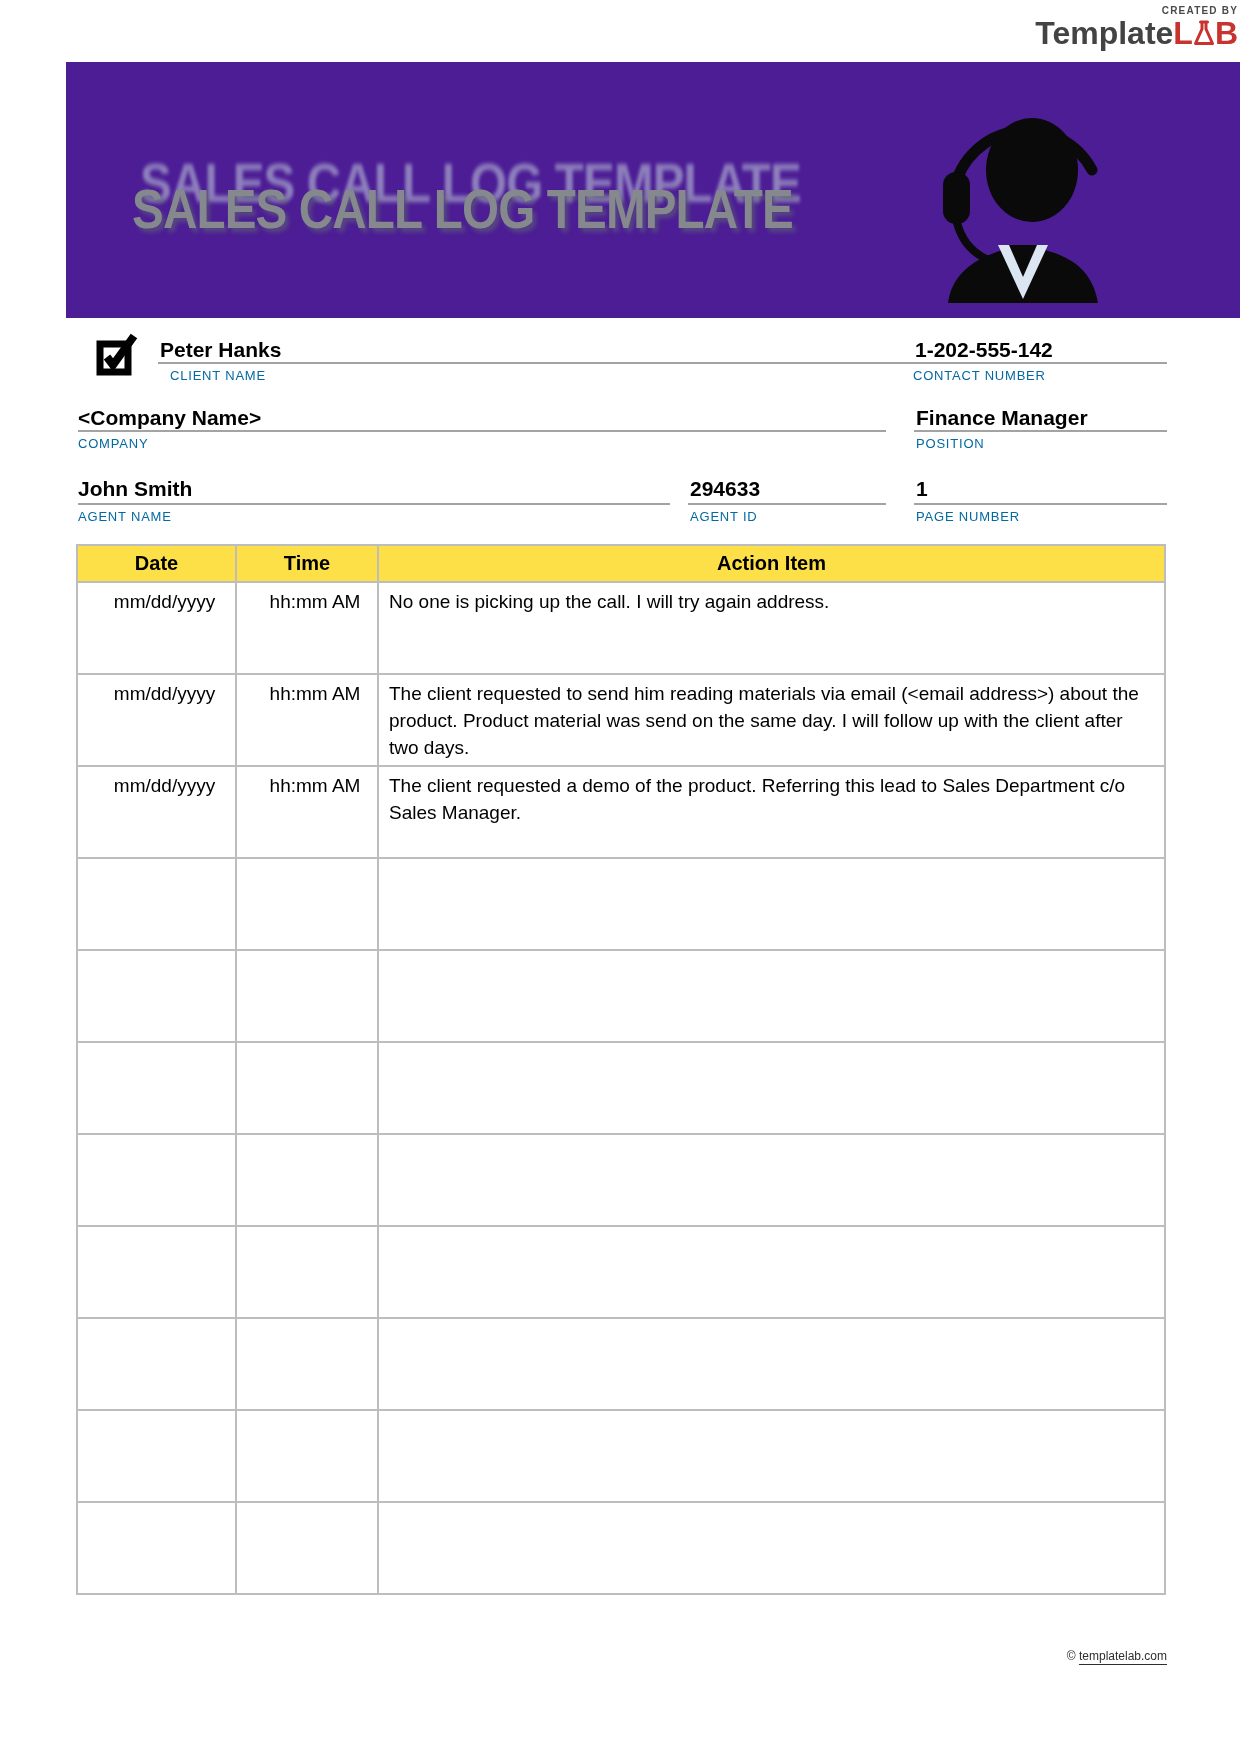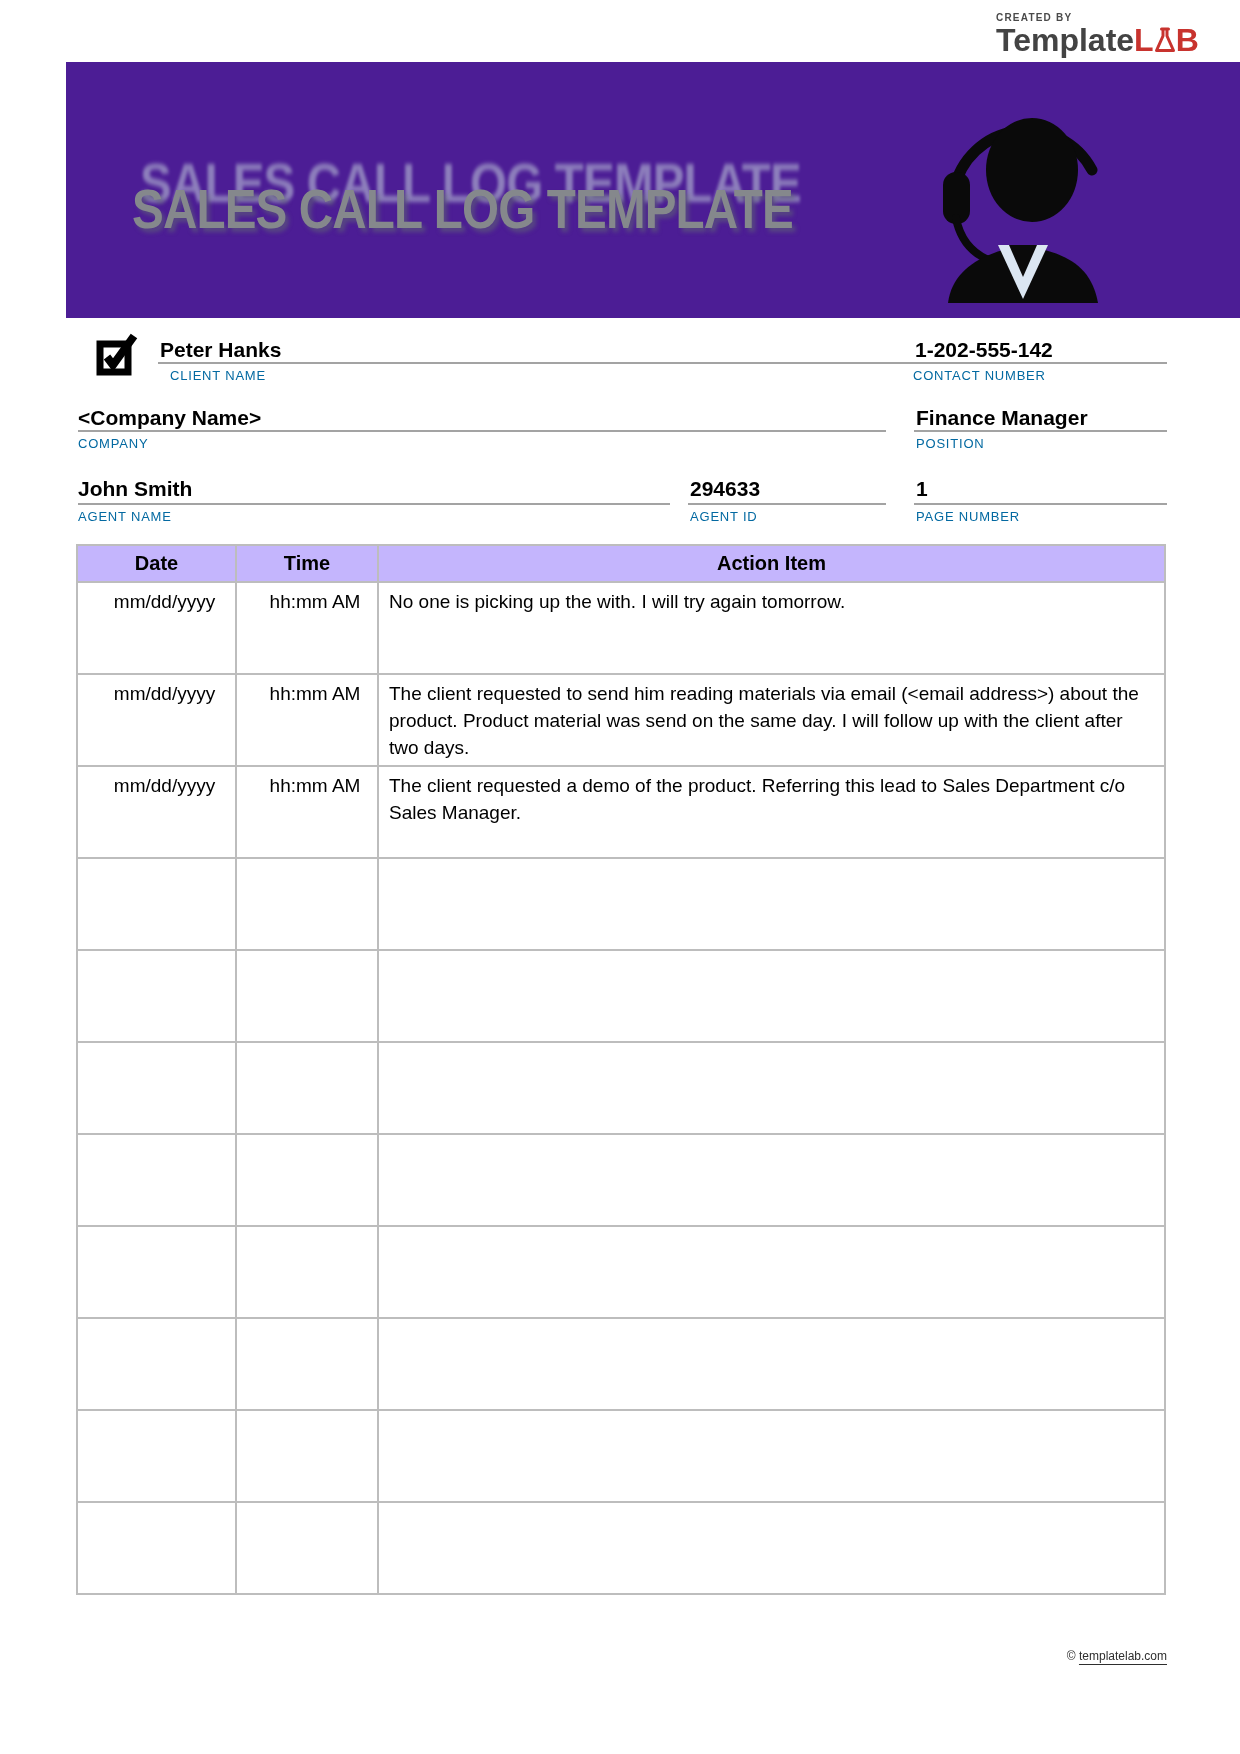--- a/index.html
+++ b/index.html
@@ -3,21 +3,21 @@
 <meta charset="utf-8">
 <style>
   * { margin:0; padding:0; box-sizing:border-box; }
   html,body { background:#ffffff; }
   .page {
     position:relative; width:1240px; height:1754px; background:#ffffff;
     font-family:"Liberation Sans", sans-serif; overflow:hidden;
   }
 
   
-  .logo { position:absolute; left:996px; top:12px; width:242px; }
+  .logo { position:absolute; left:996px; top:5px; width:242px;text-align:right; }
   .logo .created-by { font-size:10px; font-weight:bold; color:#4a4a4a; letter-spacing:1.2px; }
   .logo .brand { font-size:32px; font-weight:bold; color:#434343; line-height:34px; white-space:nowrap; }
   .logo .lab { color:#c8332e; }
   .logo svg { vertical-align:-2px; }
 
   
   .banner { position:absolute; left:66px; top:62px; width:1224px; height:256px; background:#4c1d95; }
   .page-title {
     position:absolute; left:66px; top:114px; font-size:56px; font-weight:bold;
     color:#85888c; letter-spacing:-1px; white-space:nowrap;
@@ -36,21 +36,21 @@
   .lbl { position:absolute; font-size:13px; color:#0369a1; letter-spacing:.8px; white-space:nowrap; }
   .ul  { position:absolute; height:2px; background:#a3a3a3; }
   .checkbox { position:absolute; left:95px; top:332px; }
 
   
   table.log {
     position:absolute; left:76px; top:544px; width:1088px;
     border-collapse:collapse; table-layout:fixed;
   }
   table.log th {
-    background:#c4b5fd; border:2px solid #bdbdbd; height:37px;
+    background:#fde047; border:2px solid #bdbdbd; height:37px;
     font-size:20px; font-weight:bold; color:#000; text-align:center; vertical-align:middle;
   }
   table.log td {
     border:2px solid #bdbdbd; height:92px; vertical-align:top;
     font-size:19px; line-height:27px; color:#000;
     padding:5px 10px 0 10px;
   }
   table.log td.c { text-align:center; padding-left:18px; padding-right:2px;margin-top:12px; }
 
   
@@ -121,21 +121,21 @@
       <tr>
         <th>Date</th>
         <th>Time</th>
         <th>Action Item</th>
       </tr>
     </thead>
     <tbody>
       <tr>
         <td class="c">mm/dd/yyyy</td>
         <td class="c">hh:mm AM</td>
-        <td>No one is picking up the with. I will try again tomorrow.</td>
+        <td>No one is picking up the call. I will try again address.</td>
       </tr>
       <tr>
         <td class="c">mm/dd/yyyy</td>
         <td class="c">hh:mm AM</td>
         <td>The client requested to send him reading materials via email (&lt;email address&gt;) about the product. Product material was send on the same day. I will follow up with the client after two days.</td>
       </tr>
       <tr>
         <td class="c">mm/dd/yyyy</td>
         <td class="c">hh:mm AM</td>
         <td>The client requested a demo of the product. Referring this lead to Sales Department c/o Sales Manager.</td>

